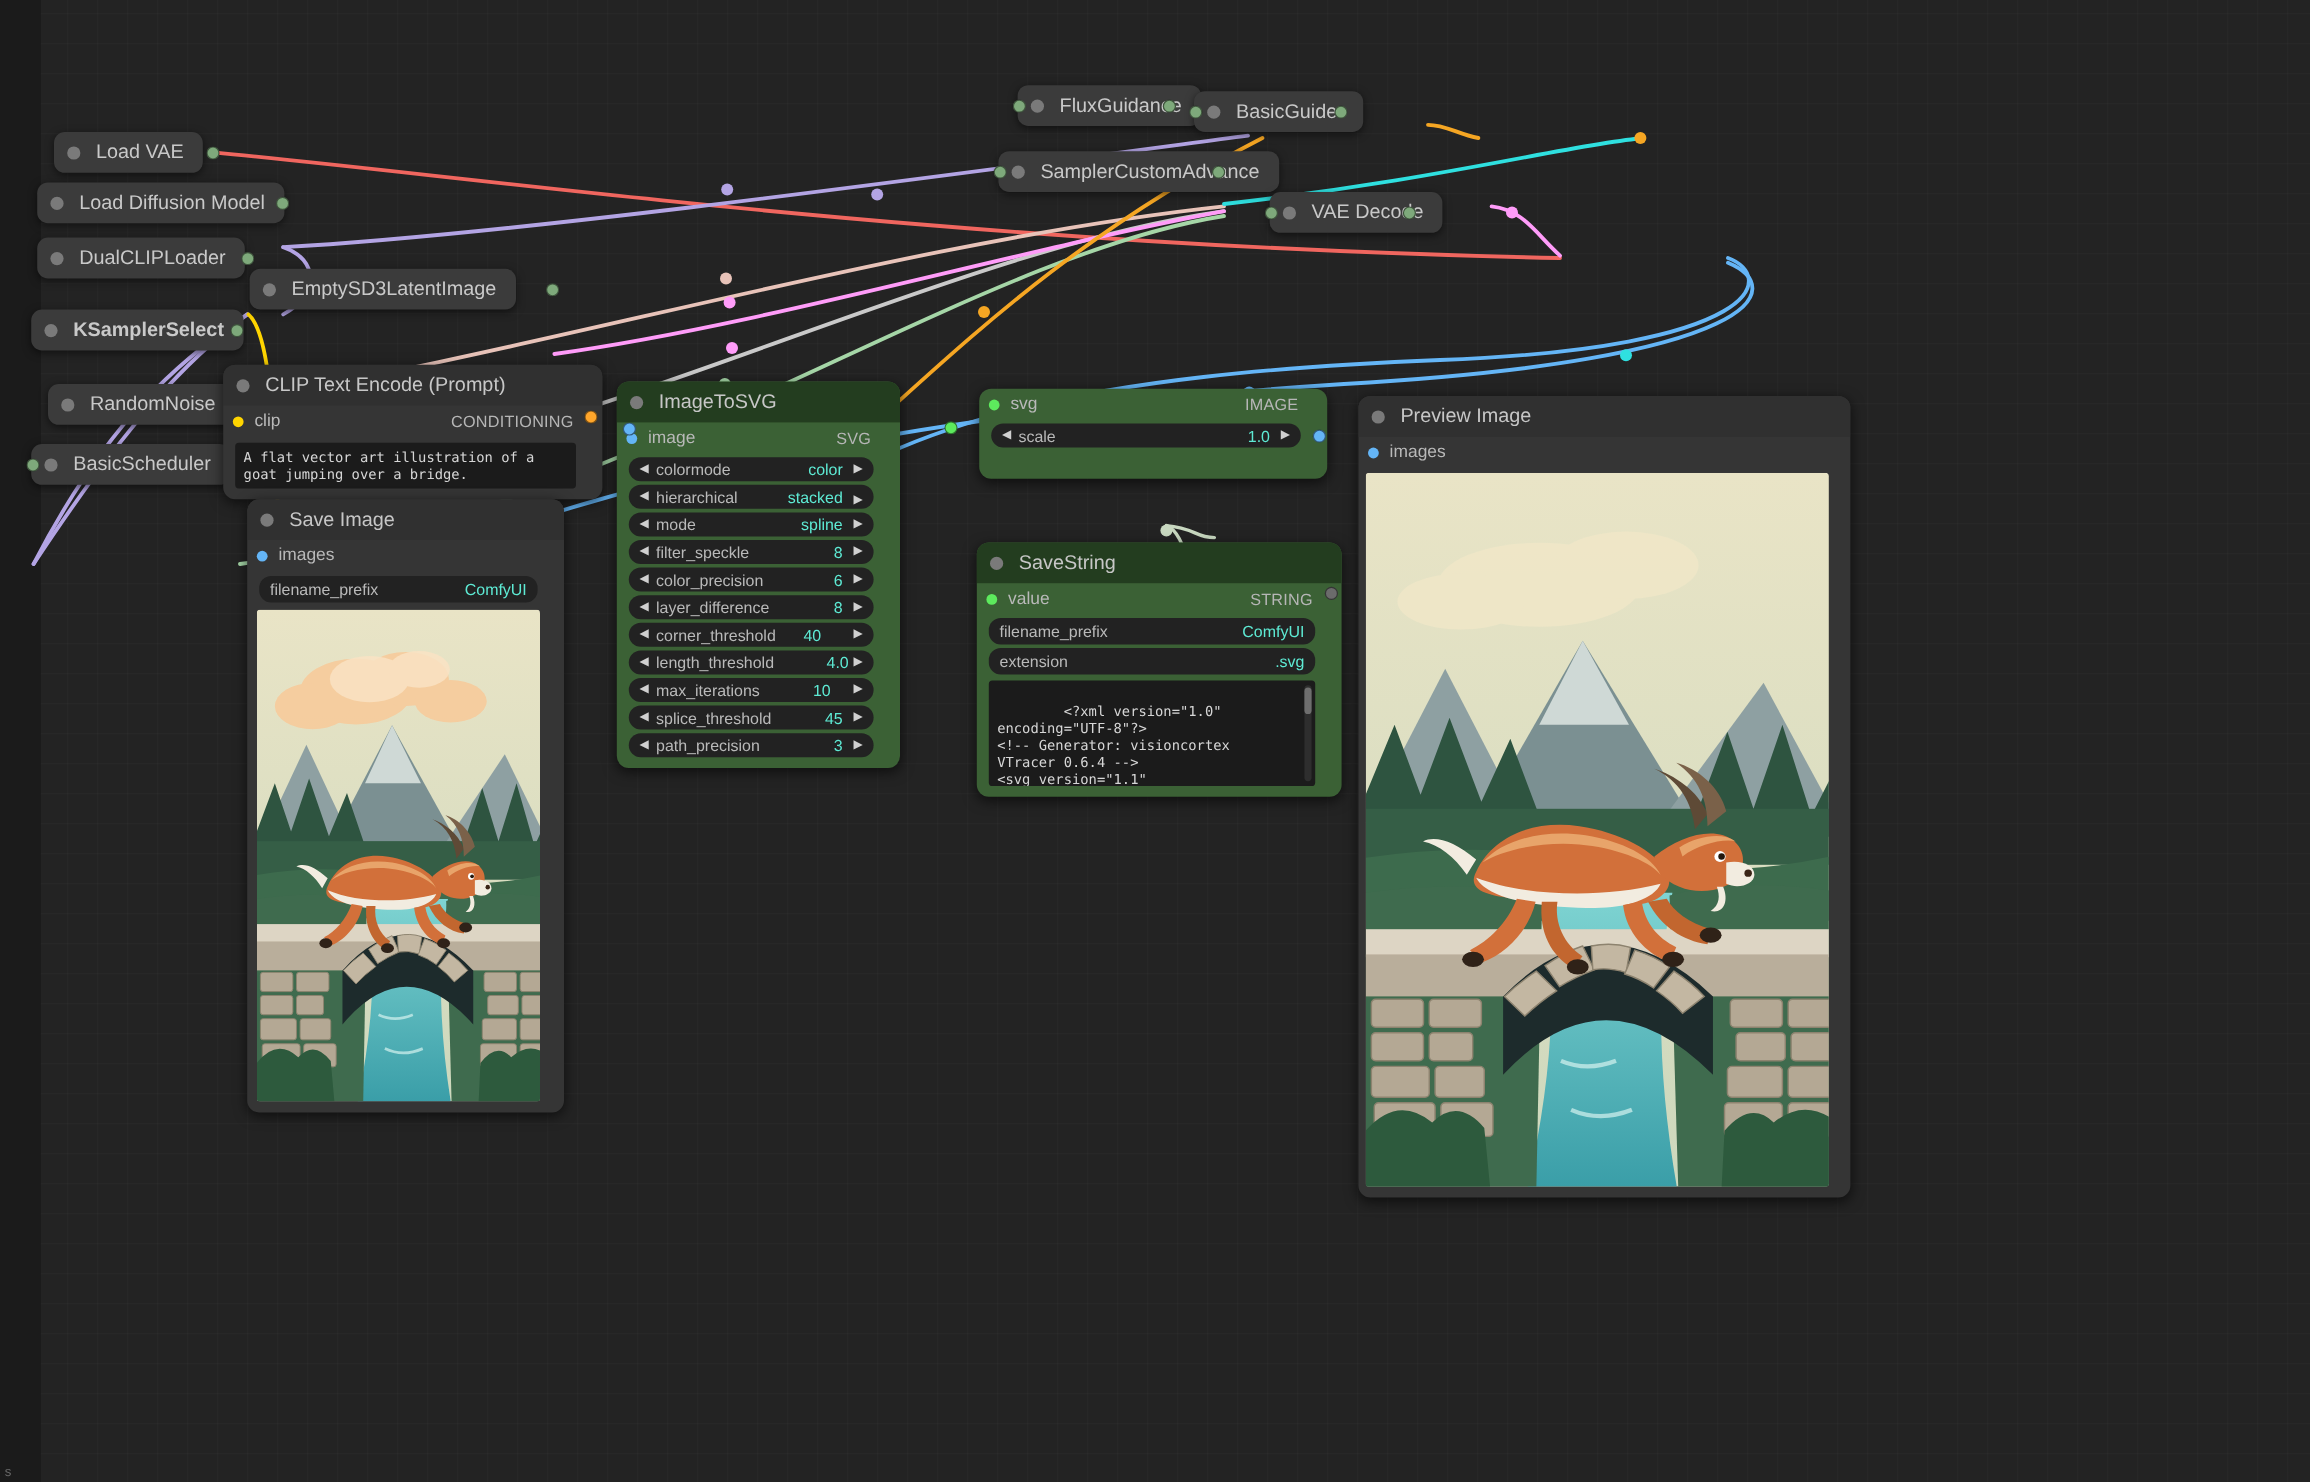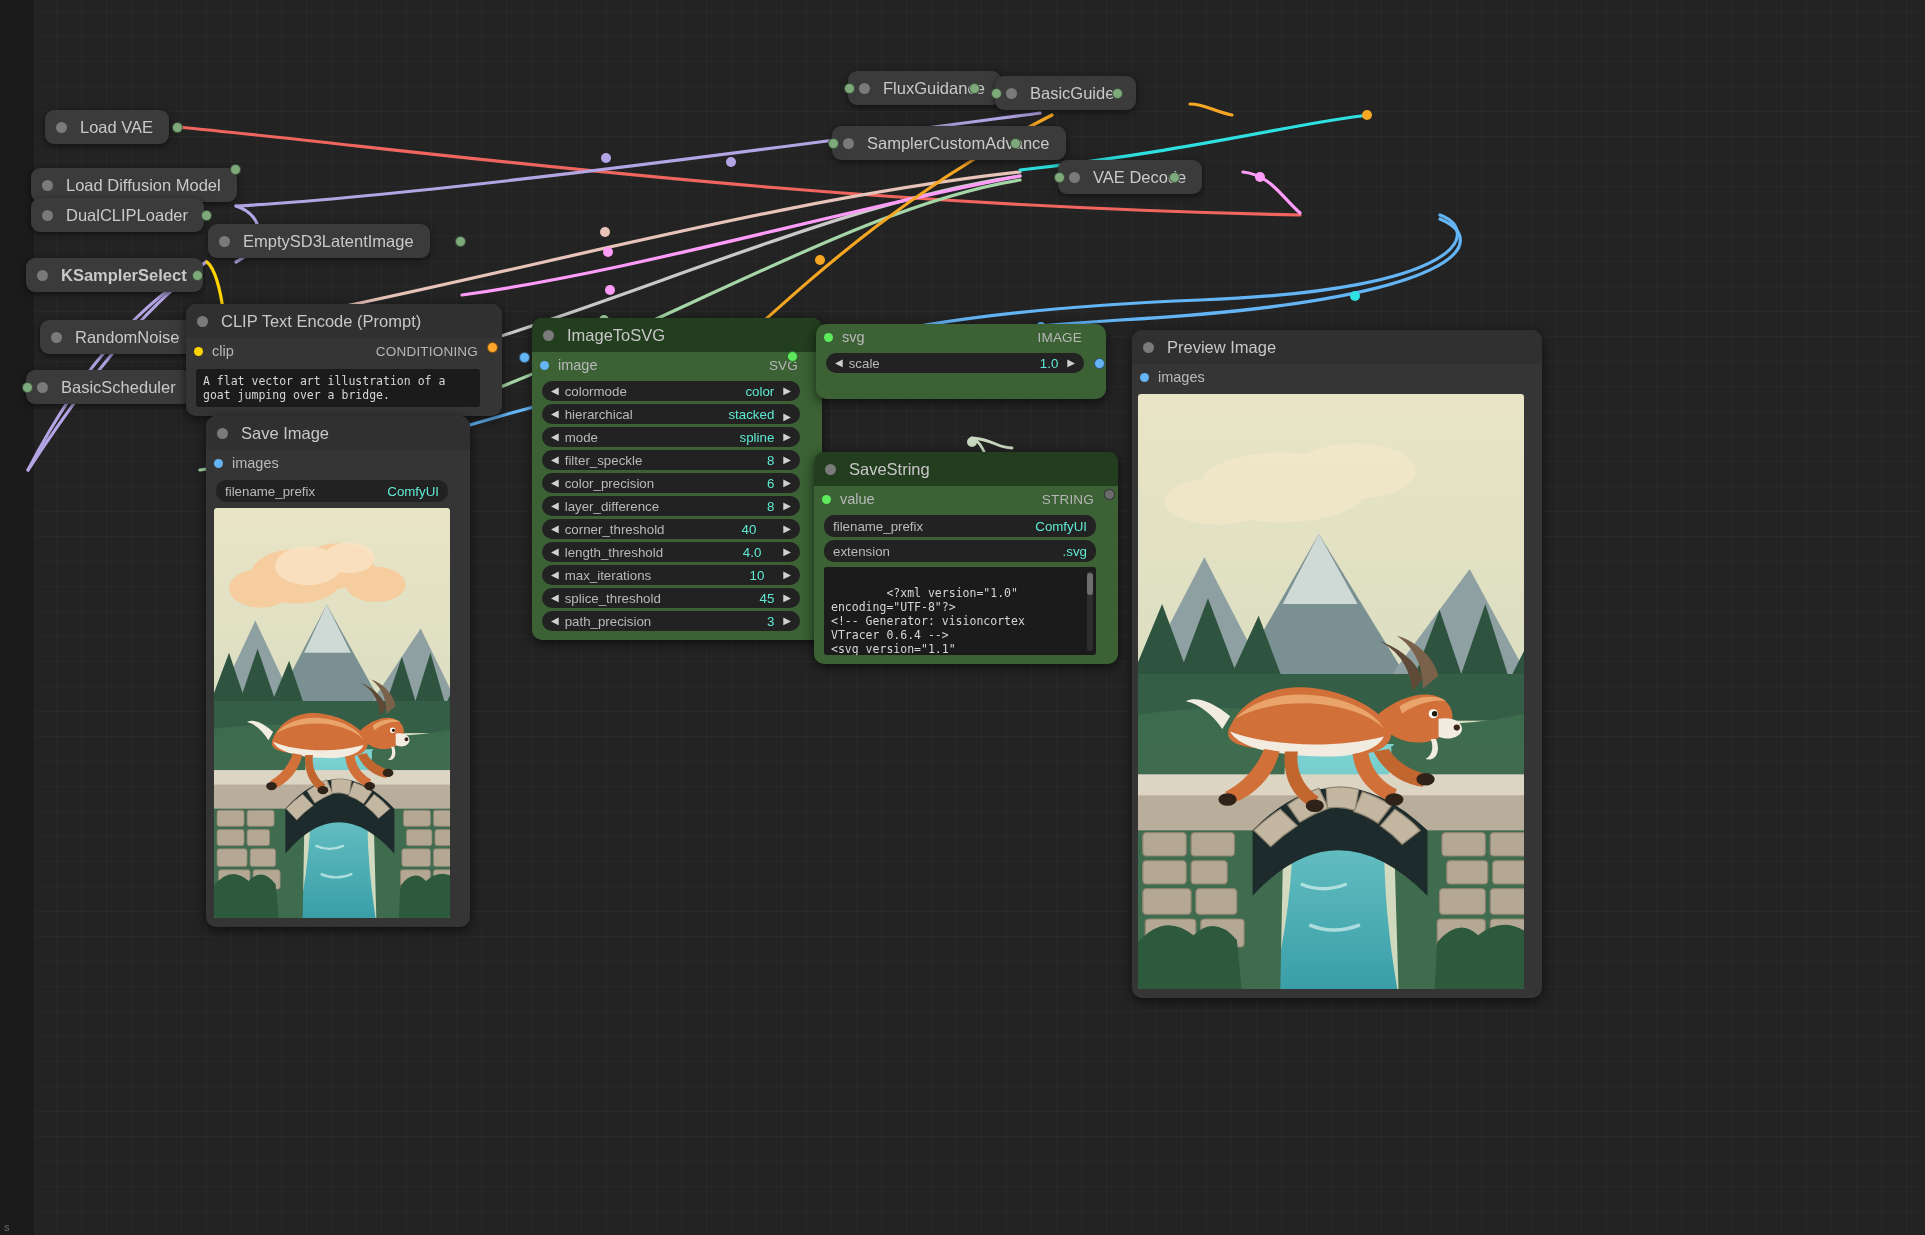--- a/index.html
+++ b/index.html
@@ -210,21 +210,21 @@
       <circle cx="1355" cy="296" r="5" fill="#2fe0e0"></circle>
     </g>
   </svg>
 
   <div class="pill" style="left:45px; top:110px;">
     <span class="dot"></span>
     <span>Load VAE</span>
   </div>
   <span class="port" style="left:172px; top:122px; background:#7ea97b;"></span>
 
-  <div class="pill" style="left:31px; top:168px;">
+  <div class="pill" style="left:31px; top:152px;">
     <span class="dot"></span>
     <span>Load Diffusion Model</span>
   </div>
   <span class="port" style="left:230px; top:164px; background:#7ea97b;"></span>
 
   <div class="pill" style="left:31px; top:198px;">
     <span class="dot"></span>
     <span>DualCLIPLoader</span>
   </div>
   <span class="port" style="left:201px; top:210px; background:#7ea97b;"></span>
@@ -427,21 +427,21 @@
 
           <g fill="#2d5a3d">
             <path d="M0,470 q22,-26 46,-6 q18,-18 36,4 L86,510 L0,510 Z"></path>
             <path d="M330,468 q-24,-24 -48,-4 q-16,-16 -34,6 L246,510 L330,510 Z"></path>
           </g>
         </svg>
       </div>
     </div>
   </div>
 
-  <div class="node green" style="left:532px; top:318px; width:290px;">
+  <div class="node green" style="left:514px; top:318px; width:236px;">
     <div class="title">
       <span class="dot"></span>
       <span>ImageToSVG</span>
     </div>
     <div class="body">
       <div class="slotrow" style="height:26px;">
         <span class="left">
           <span class="sdot" style="background:#64b5f6;"></span>
           <span>image</span>
         </span>
@@ -516,21 +516,21 @@
         <span style="display:flex;align-items:center;gap:27px;">
           <span class="wval">40</span>
           <span class="arrow">▶</span>
           </span>
       </div>
       <div class="widget combo">
         <span class="wname">
             <span class="arrow">◀</span>
           <span>length_threshold</span>
           </span>
-        <span style="display:flex;align-items:center;gap:22px;">
+        <span style="display:flex;align-items:center;gap:4px;">
           <span class="wval">4.0</span>
           <span class="arrow">▶</span>
           </span>
       </div>
       <div class="widget combo">
         <span class="wname">
             <span class="arrow">◀</span>
           <span>max_iterations</span>
           </span>
         <span style="display:flex;align-items:center;gap:19px;">

